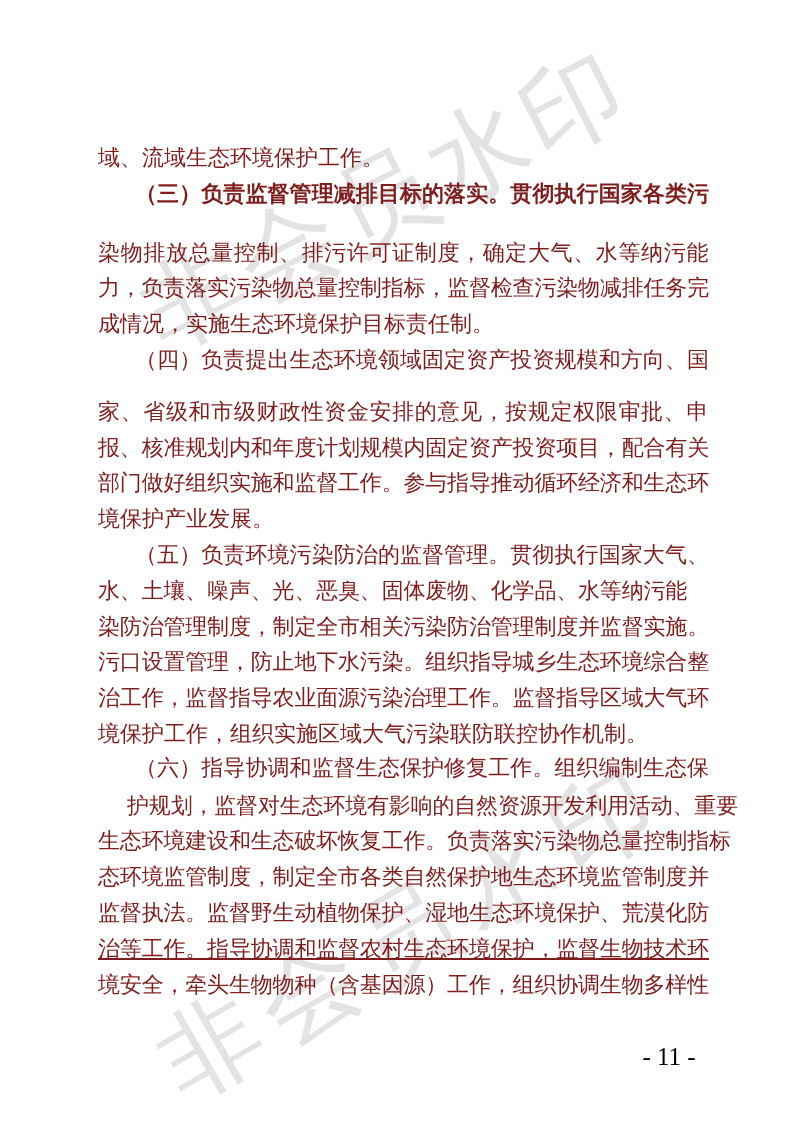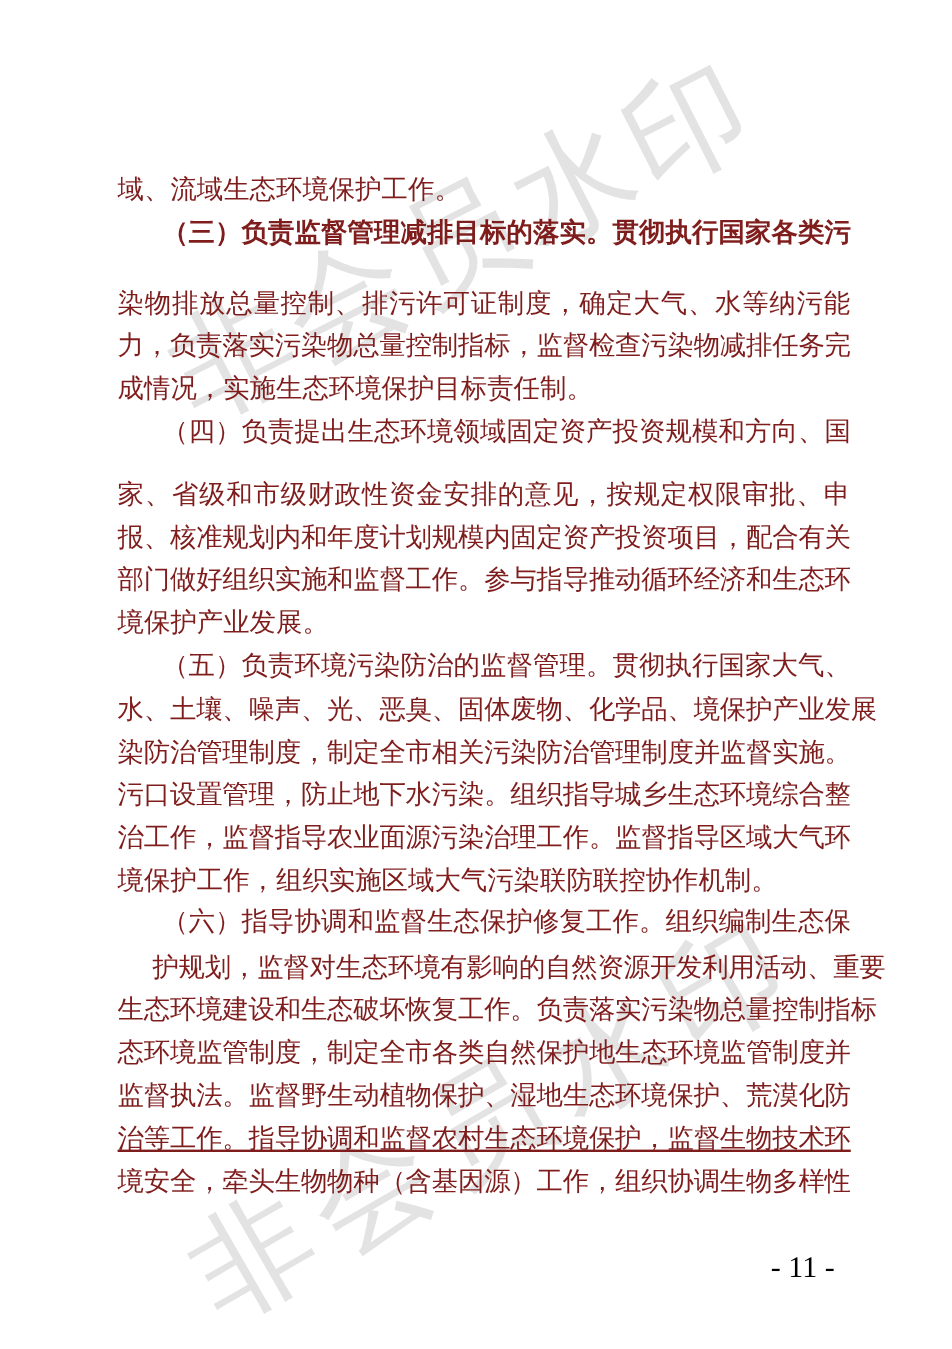--- a/index.html
+++ b/index.html
@@ -64,21 +64,21 @@
       <div class="line" style="text-indent: 37px; letter-spacing: 0.08px; font-weight: bold;">（三）负责监督管理减排目标的落实。贯彻执行国家各类污</div>
       <div class="line" style="letter-spacing: 0.63px; margin-top: 23px;">染物排放总量控制、排污许可证制度，确定大气、水等纳污能</div>
       <div class="line" style="letter-spacing: -0.18px; text-align: center;">力，负责落实污染物总量控制指标，监督检查污染物减排任务完</div>
       <div class="line">成情况，实施生态环境保护目标责任制。</div>
       <div class="line" style="text-indent: 37px; letter-spacing: 0.08px;">（四）负责提出生态环境领域固定资产投资规模和方向、国</div>
       <div class="line" style="letter-spacing: 0.63px; margin-top: 16px;">家、省级和市级财政性资金安排的意见，按规定权限审批、申</div>
       <div class="line" style="letter-spacing: -0.18px;">报、核准规划内和年度计划规模内固定资产投资项目，配合有关</div>
       <div class="line" style="letter-spacing: -0.18px;">部门做好组织实施和监督工作。参与指导推动循环经济和生态环</div>
       <div class="line">境保护产业发展。</div>
       <div class="line" style="text-indent: 37px; letter-spacing: 0.08px;">（五）负责环境污染防治的监督管理。贯彻执行国家大气、</div>
-      <div class="line" style="letter-spacing: -0.18px;">水、土壤、噪声、光、恶臭、固体废物、化学品、境保护产业发展</div>
+      <div class="line" style="letter-spacing: -0.18px;">水、土壤、噪声、光、恶臭、固体废物、化学品、水等纳污能</div>
       <div class="line" style="letter-spacing: -0.18px;">染防治管理制度，制定全市相关污染防治管理制度并监督实施。</div>
       <div class="line" style="letter-spacing: -0.18px;">污口设置管理，防止地下水污染。组织指导城乡生态环境综合整</div>
       <div class="line" style="letter-spacing: -0.18px;">治工作，监督指导农业面源污染治理工作。监督指导区域大气环</div>
       <div class="line">境保护工作，组织实施区域大气污染联防联控协作机制。</div>
       <div class="line" style="text-indent: 37px; letter-spacing: 0.08px; font-family: Liberation Mono, monospace;">（六）指导协调和监督生态保护修复工作。组织编制生态保</div>
       <div class="line" style="letter-spacing: -0.18px; margin-left: 29px;">护规划，监督对生态环境有影响的自然资源开发利用活动、重要</div>
       <div class="line" style="letter-spacing: -0.18px;">生态环境建设和生态破坏恢复工作。负责落实污染物总量控制指标</div>
       <div class="line" style="letter-spacing: -0.18px;">态环境监管制度，制定全市各类自然保护地生态环境监管制度并</div>
       <div class="line" style="letter-spacing: -0.18px;">监督执法。监督野生动植物保护、湿地生态环境保护、荒漠化防</div>
       <div class="line" style="letter-spacing: -0.18px; text-decoration: underline;">治等工作。指导协调和监督农村生态环境保护，监督生物技术环</div>

